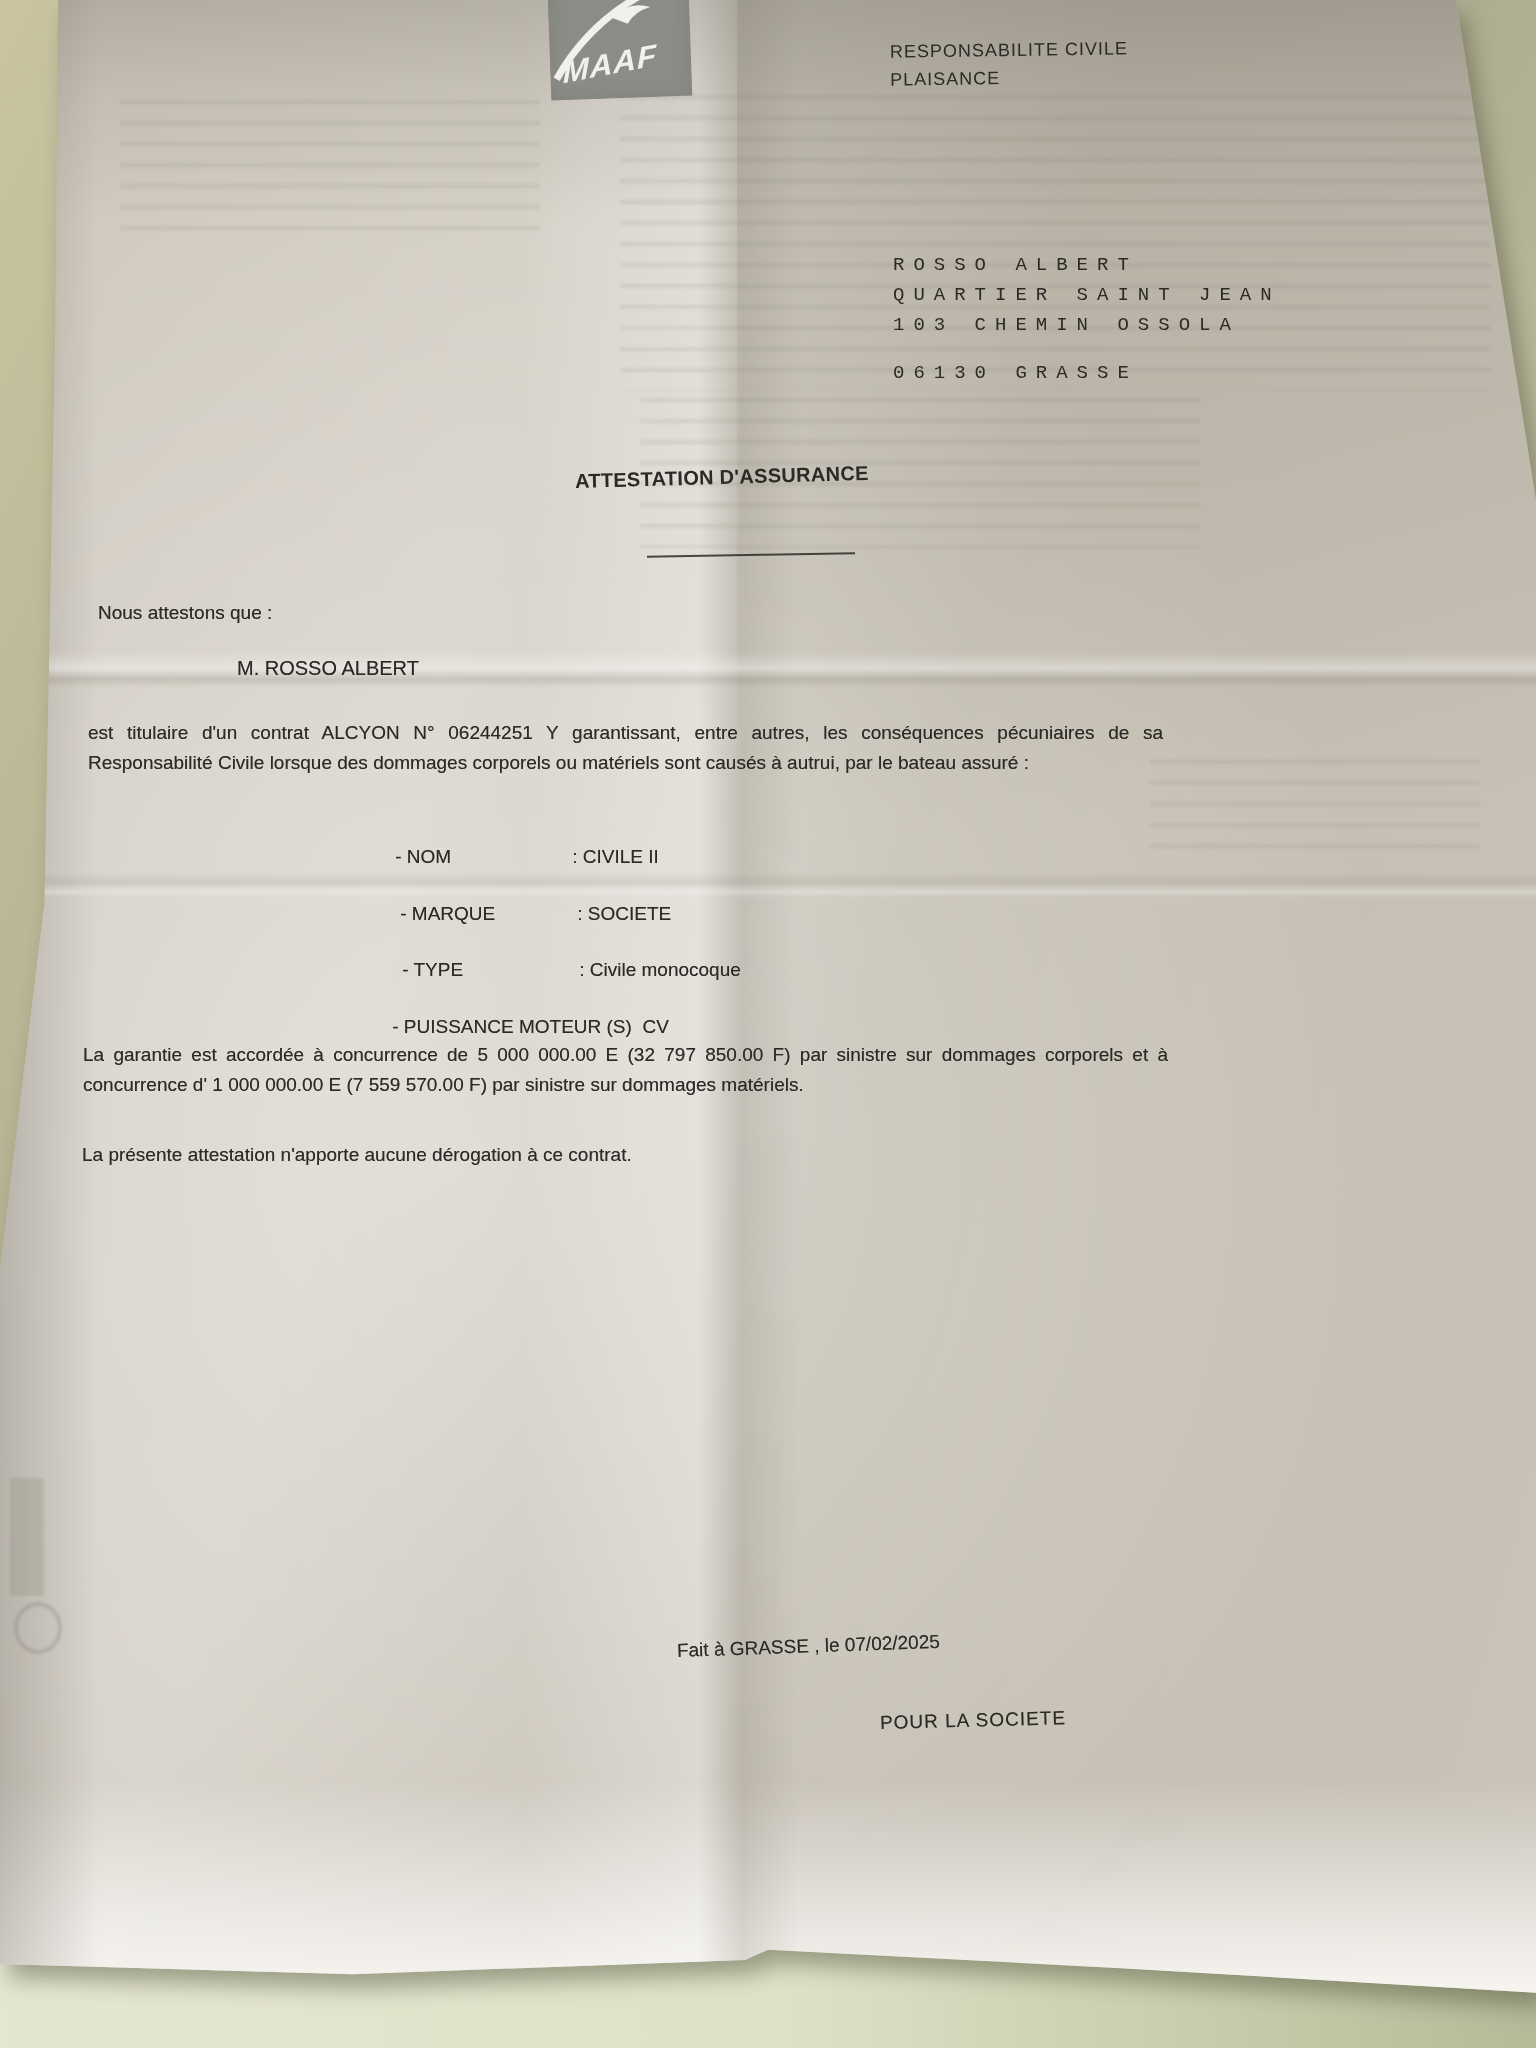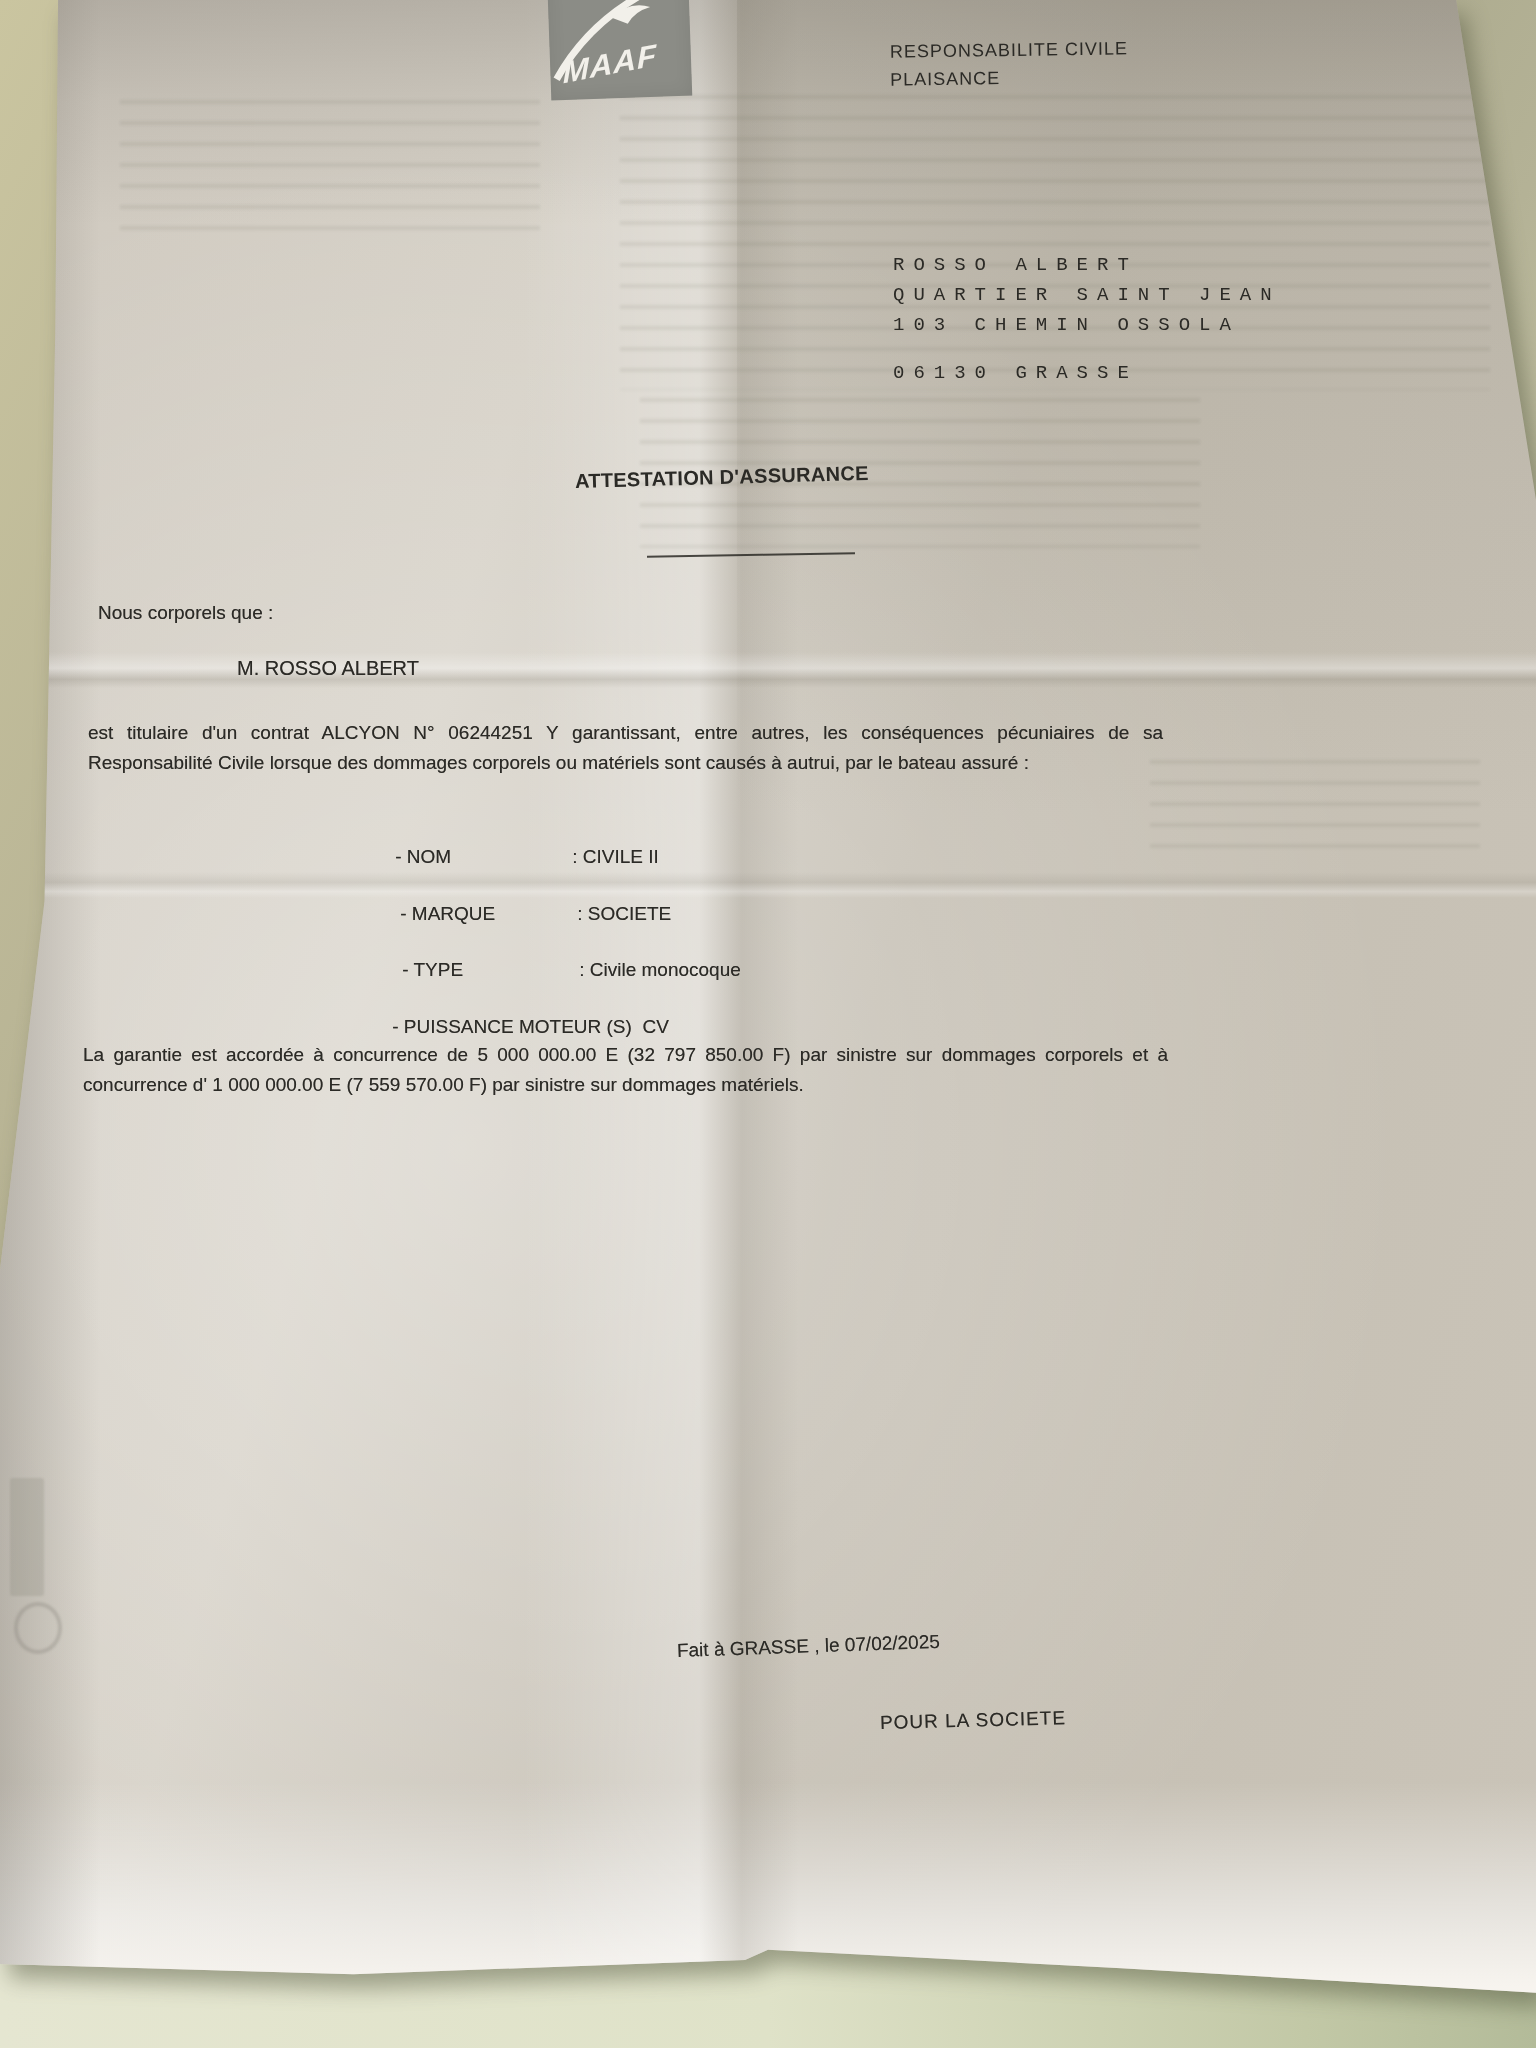--- a/index.html
+++ b/index.html
@@ -102,39 +102,40 @@
       <div class="addr">
         <div>ROSSO ALBERT</div>
         <div>QUARTIER SAINT JEAN</div>
         <div>103 CHEMIN OSSOLA</div>
         <div class="gap">06130 GRASSE</div>
       </div>
 
       <div class="doc-title">ATTESTATION D'ASSURANCE</div>
       <div class="title-rule"></div>
 
-      <div class="txt" style="left:98px;top:598px;">Nous corporels que :</div>
+      <div class="txt" style="left:98px;top:598px;">Nous attestons que :</div>
       <div class="txt" style="left:237px;top:653px;font-size:20px;">M. ROSSO ALBERT</div>
 
       <div class="txt para" style="left:88px;top:718px;width:1075px;">est titulaire d'un contrat ALCYON N° 06244251 Y garantissant, entre autres, les conséquences pécuniaires de sa Responsabilité Civile lorsque des dommages corporels ou matériels sont causés à autrui, par le bateau assuré :</div>
 
       <div class="txt boat-row" style="left:353px;top:812px;">
         <span class="row-label">- NOM</span><span>: CIVILE II</span>
       </div>
       <div class="txt boat-row" style="left:358px;top:869px;">
         <span class="row-label">- MARQUE</span><span>: SOCIETE</span>
       </div>
       <div class="txt boat-row" style="left:360px;top:925px;">
         <span class="row-label">- TYPE</span><span>: Civile monocoque</span>
       </div>
       <div class="txt boat-row" style="left:350px;top:982px;">
         <span>- PUISSANCE MOTEUR (S)  CV</span><span></span>
       </div>
 
       <div class="txt para" style="left:83px;top:1040px;width:1085px;">La garantie est accordée à concurrence de 5 000 000.00 E (32 797 850.00 F) par sinistre sur dommages corporels et à concurrence d' 1 000 000.00 E (7 559 570.00 F) par sinistre sur dommages matériels.</div>
 
+      <div class="txt" style="left:82px;top:1140px;">La présente attestation n'apporte aucune dérogation à ce contrat.</div>
 
       <div class="txt fait" style="left:677px;top:1636px;">Fait à GRASSE , le 07/02/2025</div>
       <div class="txt pour" style="left:880px;top:1708px;letter-spacing:1px;">POUR LA SOCIETE</div>
 
     </div>
   </div>
 </div>
 
 </body></html>

